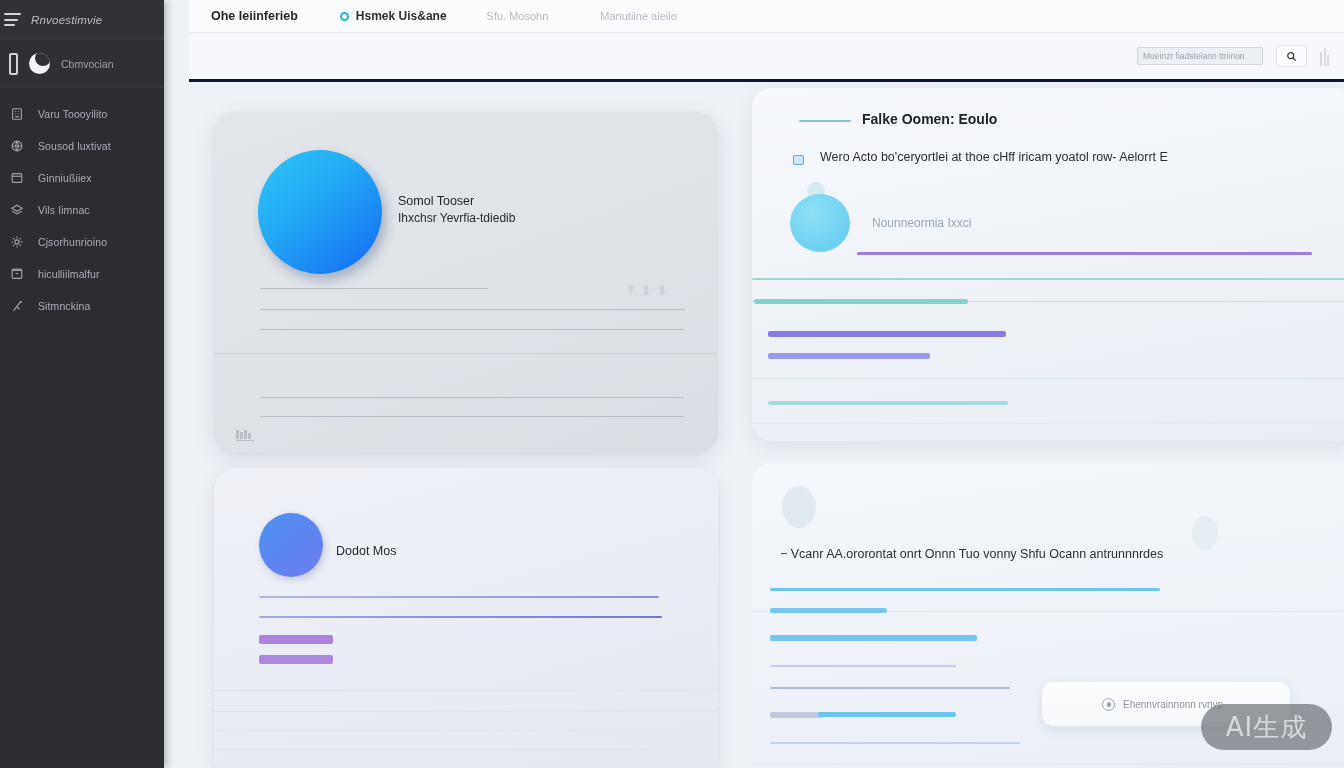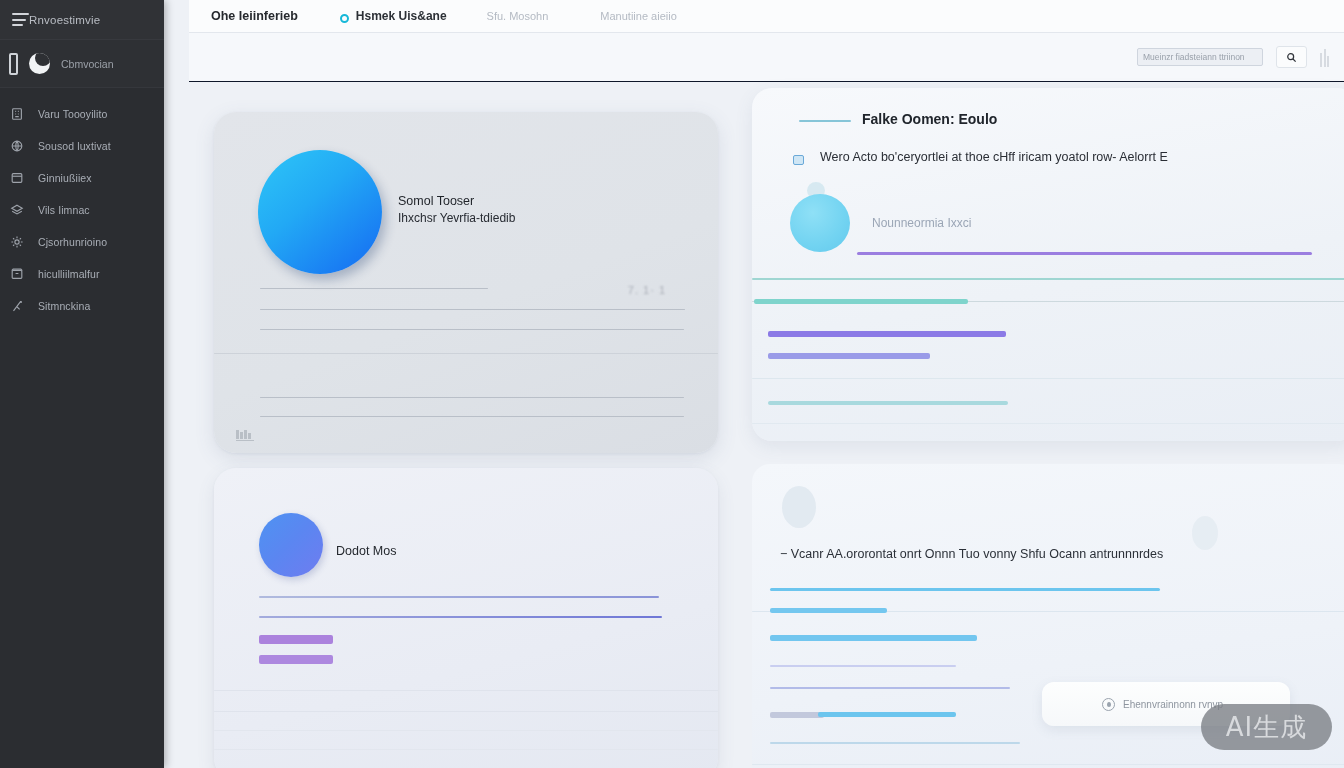--- a/index.html
+++ b/index.html
@@ -14,24 +14,25 @@
   
   .sidebar {
     width: 164px; height: 768px;
     background: #2b2d31;
     flex: 0 0 164px;
     position: relative;
     z-index: 5;
     box-shadow: 2px 0 8px rgba(0,0,0,.28);
   }
   .sb-head {
-    height: 40px; display: flex; align-items: center; 
-    padding: 0 12px;
+    height: 40px; display: flex; align-items: center; gap: 10px;
+    padding: 0 4px;
     border-bottom: 1px solid #37393e;
     background: #303236;
+    font-style: italic;
   }
   .sb-burger { width: 17px; height: 13px; display: flex; flex-direction: column; justify-content: space-between; flex: 0 0 17px; }
   .sb-burger i { display: block; height: 2px; background: #d2d5da; border-radius: 1px; }
   .sb-burger i:nth-child(2) { width: 80%; }
   .sb-burger i:nth-child(3) { width: 62%; }
   .sb-title {
     font-size: 11.5px; color: #b9bdc4; letter-spacing: .2px;
     white-space: nowrap; overflow: hidden;
     filter: blur(.35px);
   }
@@ -67,29 +68,29 @@
   
   .main { flex: 1; height: 768px; position: relative; background: #eef1f6; overflow: hidden; margin-left: 25px; }
 
   .topbar {
     height: 33px; background: #fbfcfd;
     display: flex; align-items: center; gap: 0;
     padding-left: 22px;
     border-bottom: 1px solid #e3e7ed;
   }
   .tb-title { font-size: 12.5px; font-weight: bold; color: #26292e; filter: blur(.3px); white-space: nowrap; }
-  .tb-tab { display: flex; align-items: flex-end; gap: 7px; margin-left: 42px; cursor: pointer; }
+  .tb-tab { display: flex; align-items: center; gap: 7px; margin-left: 42px; cursor: pointer; }
   .tb-dot { width: 9px; height: 9px; border-radius: 50%; border: 2px solid #17b8d8; flex: 0 0 9px; }
   .tb-tab-lb { font-size: 12px; font-weight: bold; color: #2c3036; filter: blur(.35px); white-space: nowrap; }
   .tb-muted { font-size: 11px; color: #b4bac3; filter: blur(.55px); white-space: nowrap; margin-left: 40px; }
   .tb-muted.m2 { margin-left: 52px; }
 
   .subbar {
     height: 49px; background: #f6f8fb;
-    border-bottom: 1px solid #0f172a;
+    border-bottom: 3px solid #0f172a;
     display: flex; align-items: center; justify-content: flex-end;
     padding-right: 0;
     position: relative;
   }
   .search-wrap { display: flex; align-items: center; gap: 13px; padding-right: 10px; }
   .search-box {
     width: 126px; height: 18px; background: #eceff4; border: 1px solid #cfd5de;
     border-radius: 2px; display: flex; align-items: center; padding: 0 5px;
   }
   .search-ph { font-size: 8.5px; color: #9aa1ab; filter: blur(.45px); white-space: nowrap; overflow: hidden; }

